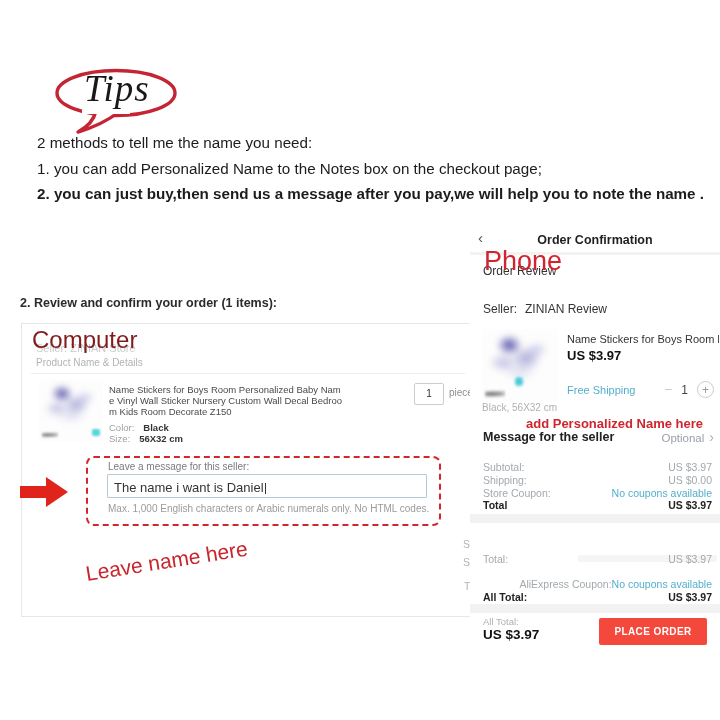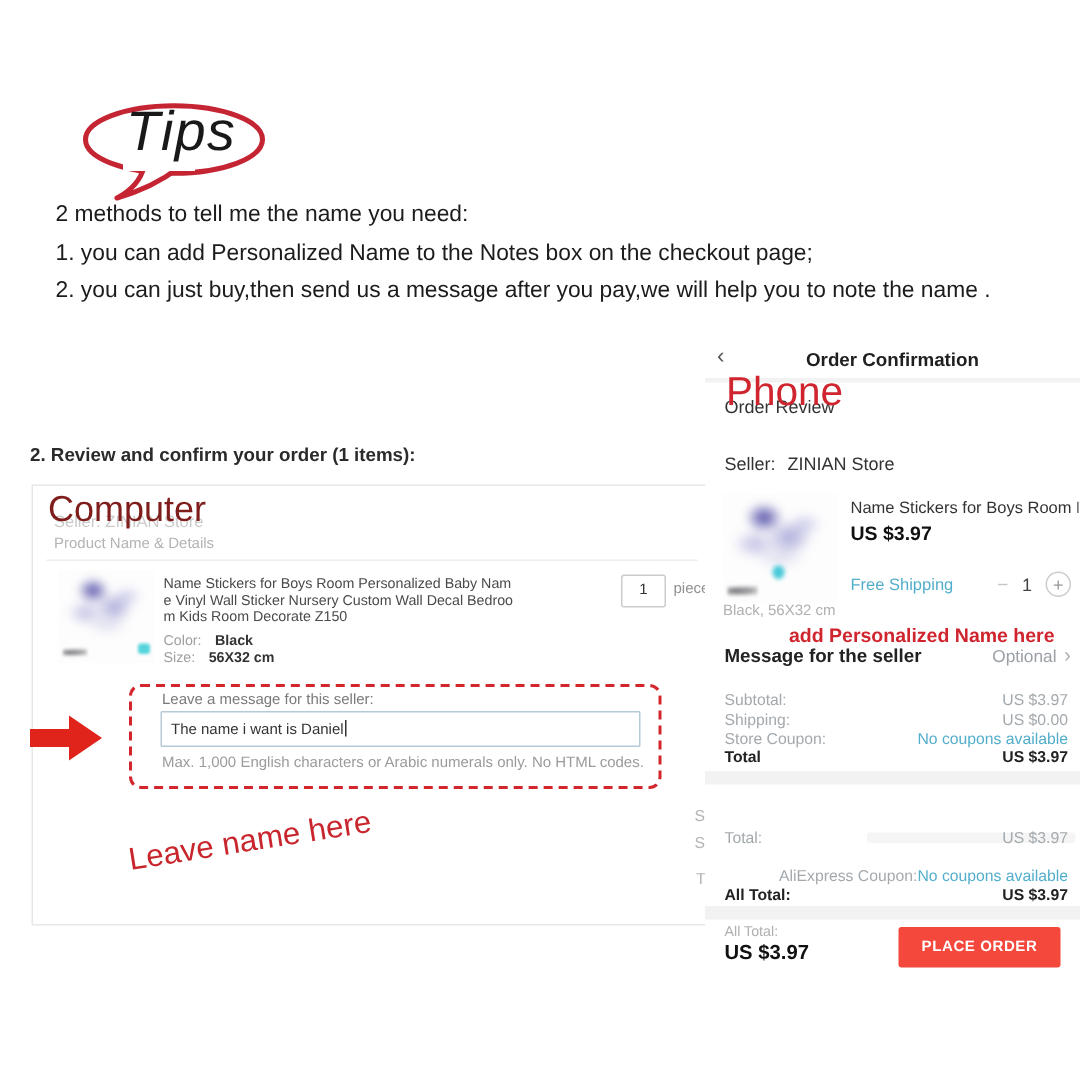--- a/index.html
+++ b/index.html
@@ -1,21 +1,21 @@
 <!DOCTYPE html>
 <html><head>
 <meta charset="utf-8">
 <style>
   html,body{margin:0;padding:0;background:#fff;}
   .stage{position:relative;width:720px;height:720px;background:#fff;overflow:hidden;
          font-family:"Liberation Sans",sans-serif;color:#222;}
   .abs{position:absolute;}
 
   
-  .tips-text{position:absolute;left:84px;top:67px;font-family:Liberation Sans, sans-serif;
+  .tips-text{position:absolute;left:84px;top:67px;font-family:Liberation Serif, serif;
              font-style:italic;font-size:37px;color:#191919;letter-spacing:1px;}
   .intro-line{position:absolute;left:37px;font-size:15.2px;color:#1c1c1c;white-space:nowrap;}
 
   
   .d-title{position:absolute;left:20px;top:296px;font-size:12.5px;font-weight:700;color:#2b2b2b;}
   .d-box{position:absolute;left:21px;top:323px;width:452px;height:292px;background:#fff;
          border:1px solid #e7e7e7;}
   .d-ghost{position:absolute;left:14px;top:18px;font-size:11px;color:#b9b9b9;opacity:.75;}
   .d-computer{position:absolute;left:10px;top:2px;font-size:24px;color:#7f1d1d;}
   .d-colhdr{position:absolute;left:14px;top:33px;font-size:10px;color:#b3b3b3;}
@@ -23,21 +23,21 @@
   .d-nameline{position:absolute;left:87px;font-size:9.5px;color:#4a4a4a;white-space:nowrap;}
   .d-kv{position:absolute;left:87px;font-size:9.5px;color:#a0a0a0;}
   .d-kv b{color:#333;font-weight:700;margin-left:9px;}
   .d-qty{position:absolute;left:392px;top:59px;width:28px;height:20px;border:1px solid #ccc;
          border-radius:2px;font-size:10px;color:#333;text-align:center;line-height:20px;background:#fff;}
   .d-qtyunit{position:absolute;left:427px;top:63px;font-size:10px;color:#909090;}
   .d-dash{position:absolute;left:64px;top:132px;width:351px;height:66px;border:2px dashed #d2262c;
           border-radius:8px;}
   .d-msglabel{position:absolute;left:86px;top:137px;font-size:10px;color:#7a7a7a;}
   .d-input{position:absolute;left:85px;top:150px;width:320px;height:24px;background:#fff;
-           border:1px solid #b5c9d6;border-radius:1px;font-size:10px;color:#333;
+           border:1px solid #b5c9d6;border-radius:1px;font-size:13px;color:#333;
            padding:5px 11px 0 6px;box-sizing:border-box;}
   .cursor{display:inline-block;width:1px;height:11px;background:#333;margin-left:1px;
           vertical-align:-2px;}
   .d-hint{position:absolute;left:86px;top:179px;font-size:10px;color:#9b9b9b;}
   .leave-name{position:absolute;left:86px;top:562px;font-size:21px;color:#c9252d;
               white-space:nowrap;transform:rotate(-9deg);transform-origin:left center;}
   .cutoff{position:absolute;font-size:10.5px;color:#b3b3b3;}
 
   
   .wc{position:absolute;background:#fdfdfd;overflow:hidden;}
@@ -103,21 +103,21 @@
 
   <svg class="abs" style="left:48px;top:63px;" width="140" height="78" viewBox="0 0 140 78">
     <ellipse cx="68" cy="30" rx="59" ry="22.5" fill="#fff" stroke="#c52432" stroke-width="3.4"></ellipse>
     <path d="M48 48 Q45 61 30 69 Q54 62 71 49 Z" fill="#fff" stroke="#c52432" stroke-width="3.4" stroke-linejoin="round" stroke-linecap="round"></path>
     <rect x="34" y="42" width="48" height="9" fill="#fff"></rect>
   </svg>
   <div class="tips-text">Tips</div>
 
   <div class="intro-line" style="top:134px;">2 methods to tell me the name you need:</div>
   <div class="intro-line" style="top:160px;">1. you can add Personalized Name to the Notes box on the checkout page;</div>
-  <div class="intro-line" style="top:185px;">2. you can just buy,then send us a message after you pay,we will help you to note the name .</div>
+  <div class="intro-line" style="top:185px;font-weight:bold;">2. you can just buy,then send us a message after you pay,we will help you to note the name .</div>
 
   <div class="d-title">2. Review and confirm your order (1 items):</div>
 
   <div class="d-box">
     <div class="d-ghost">Seller: ZINIAN Store</div>
     <div class="d-computer">Computer</div>
     <div class="d-colhdr">Product Name &amp; Details</div>
     <div class="d-sep"></div>
 
     <div class="wc" style="left:17px;top:56px;width:64px;height:62px;">
@@ -160,21 +160,21 @@
 
   <div class="panel">
     <div class="m-back">‹</div>
     <div class="m-htitle">Order Confirmation</div>
     <div class="strip" style="top:27px;height:3px;"></div>
 
     <div class="m-review">Order Review</div>
     <div class="m-phone">Phone</div>
 
     <div class="m-seller">
-      <span>Seller:</span><b>ZINIAN Store</b>
+      <span>Seller:</span><b>ZINIAN Review</b>
     </div>
 
     <div class="wc" style="left:12px;top:104px;width:76px;height:73px;">
       <div class="blob"></div>
         <div class="teal2"></div>
         <div class="gray1"></div>
     </div>
     <div class="m-pname">Name Stickers for Boys Room Personal...</div>
     <div class="m-price">US $3.97</div>
     <div class="m-ship">Free Shipping</div>

